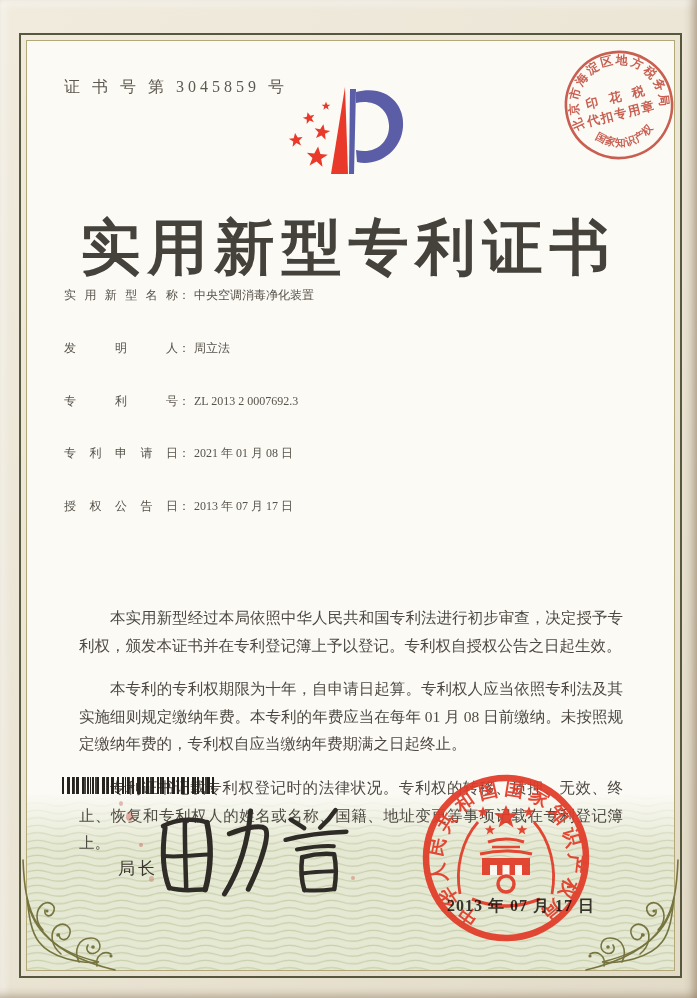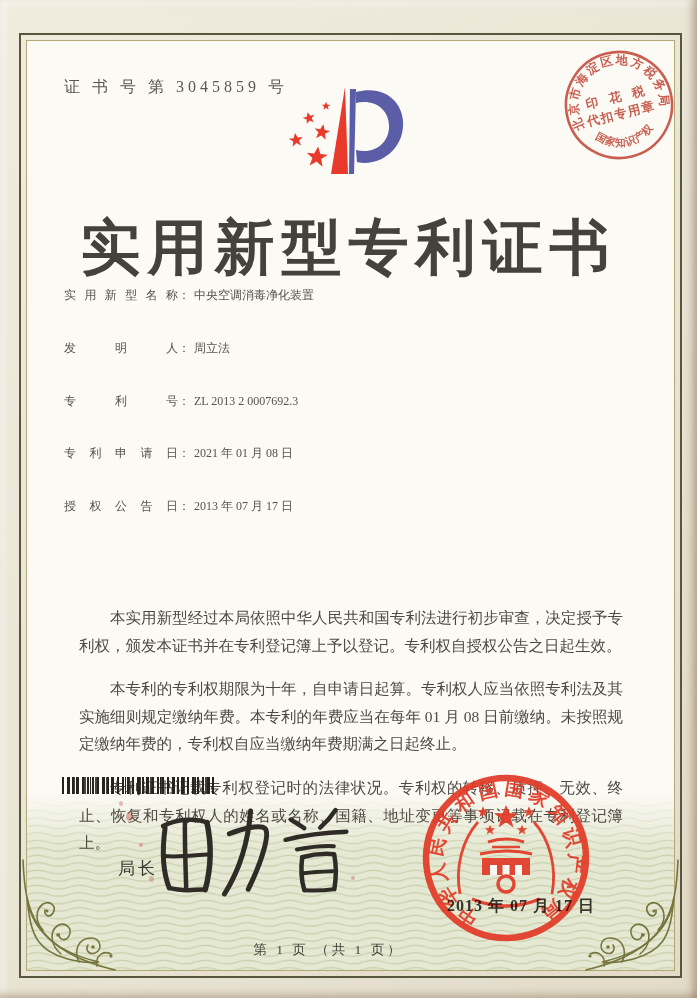--- a/index.html
+++ b/index.html
@@ -233,15 +233,14 @@
       <rect x="82.5" y="93" width="7" height="10" fill="#fbfaf5" stroke="none"></rect>
       <rect x="95" y="93" width="7" height="10" fill="#fbfaf5" stroke="none"></rect>
       <circle cx="86" cy="112" r="8" fill="none" stroke-width="3.5"></circle>
       <path d="M40,122 C35,96 42,68 58,50" fill="none" stroke-width="2.8"></path>
       <path d="M132,122 C137,96 130,68 114,50" fill="none" stroke-width="2.8"></path>
       <path d="M52,127 Q86,141 120,127" fill="none" stroke-width="3.5"></path>
     </g>
   </svg>
   <div class="seal-date">2013 年 07 月 17 日</div>
 
-  <div class="footer">第 1 页 （共 1 页）</div>
 
 </div>
 
 </body></html>

